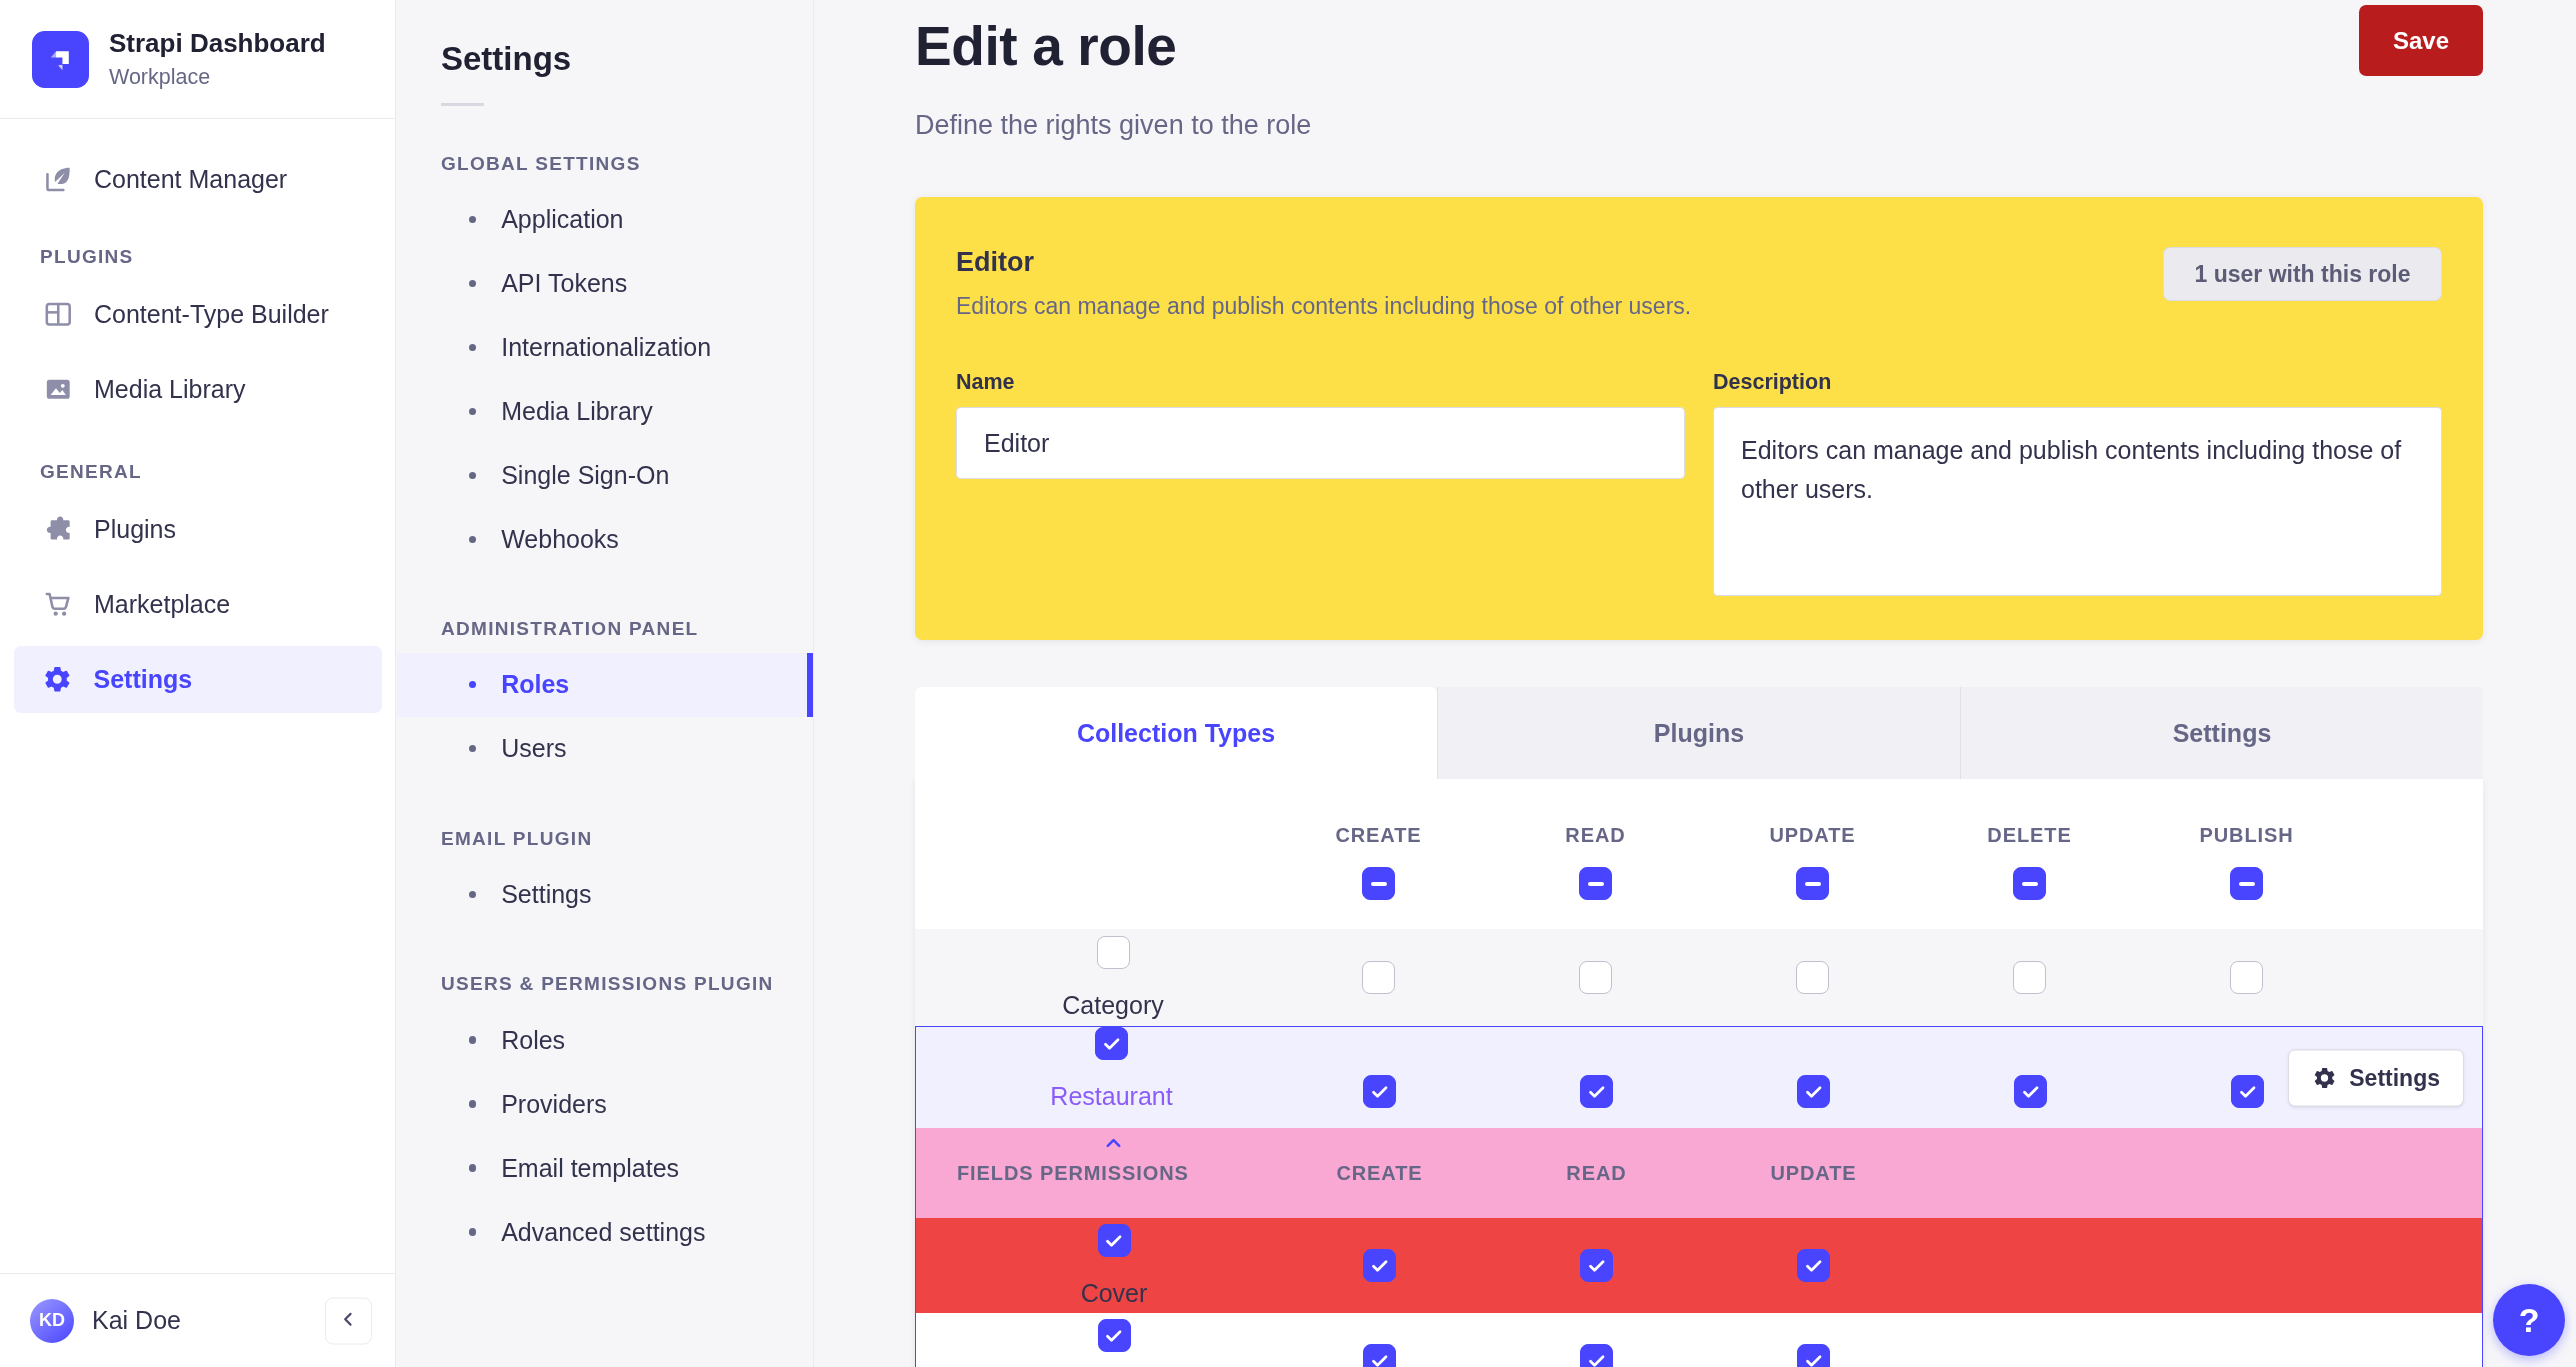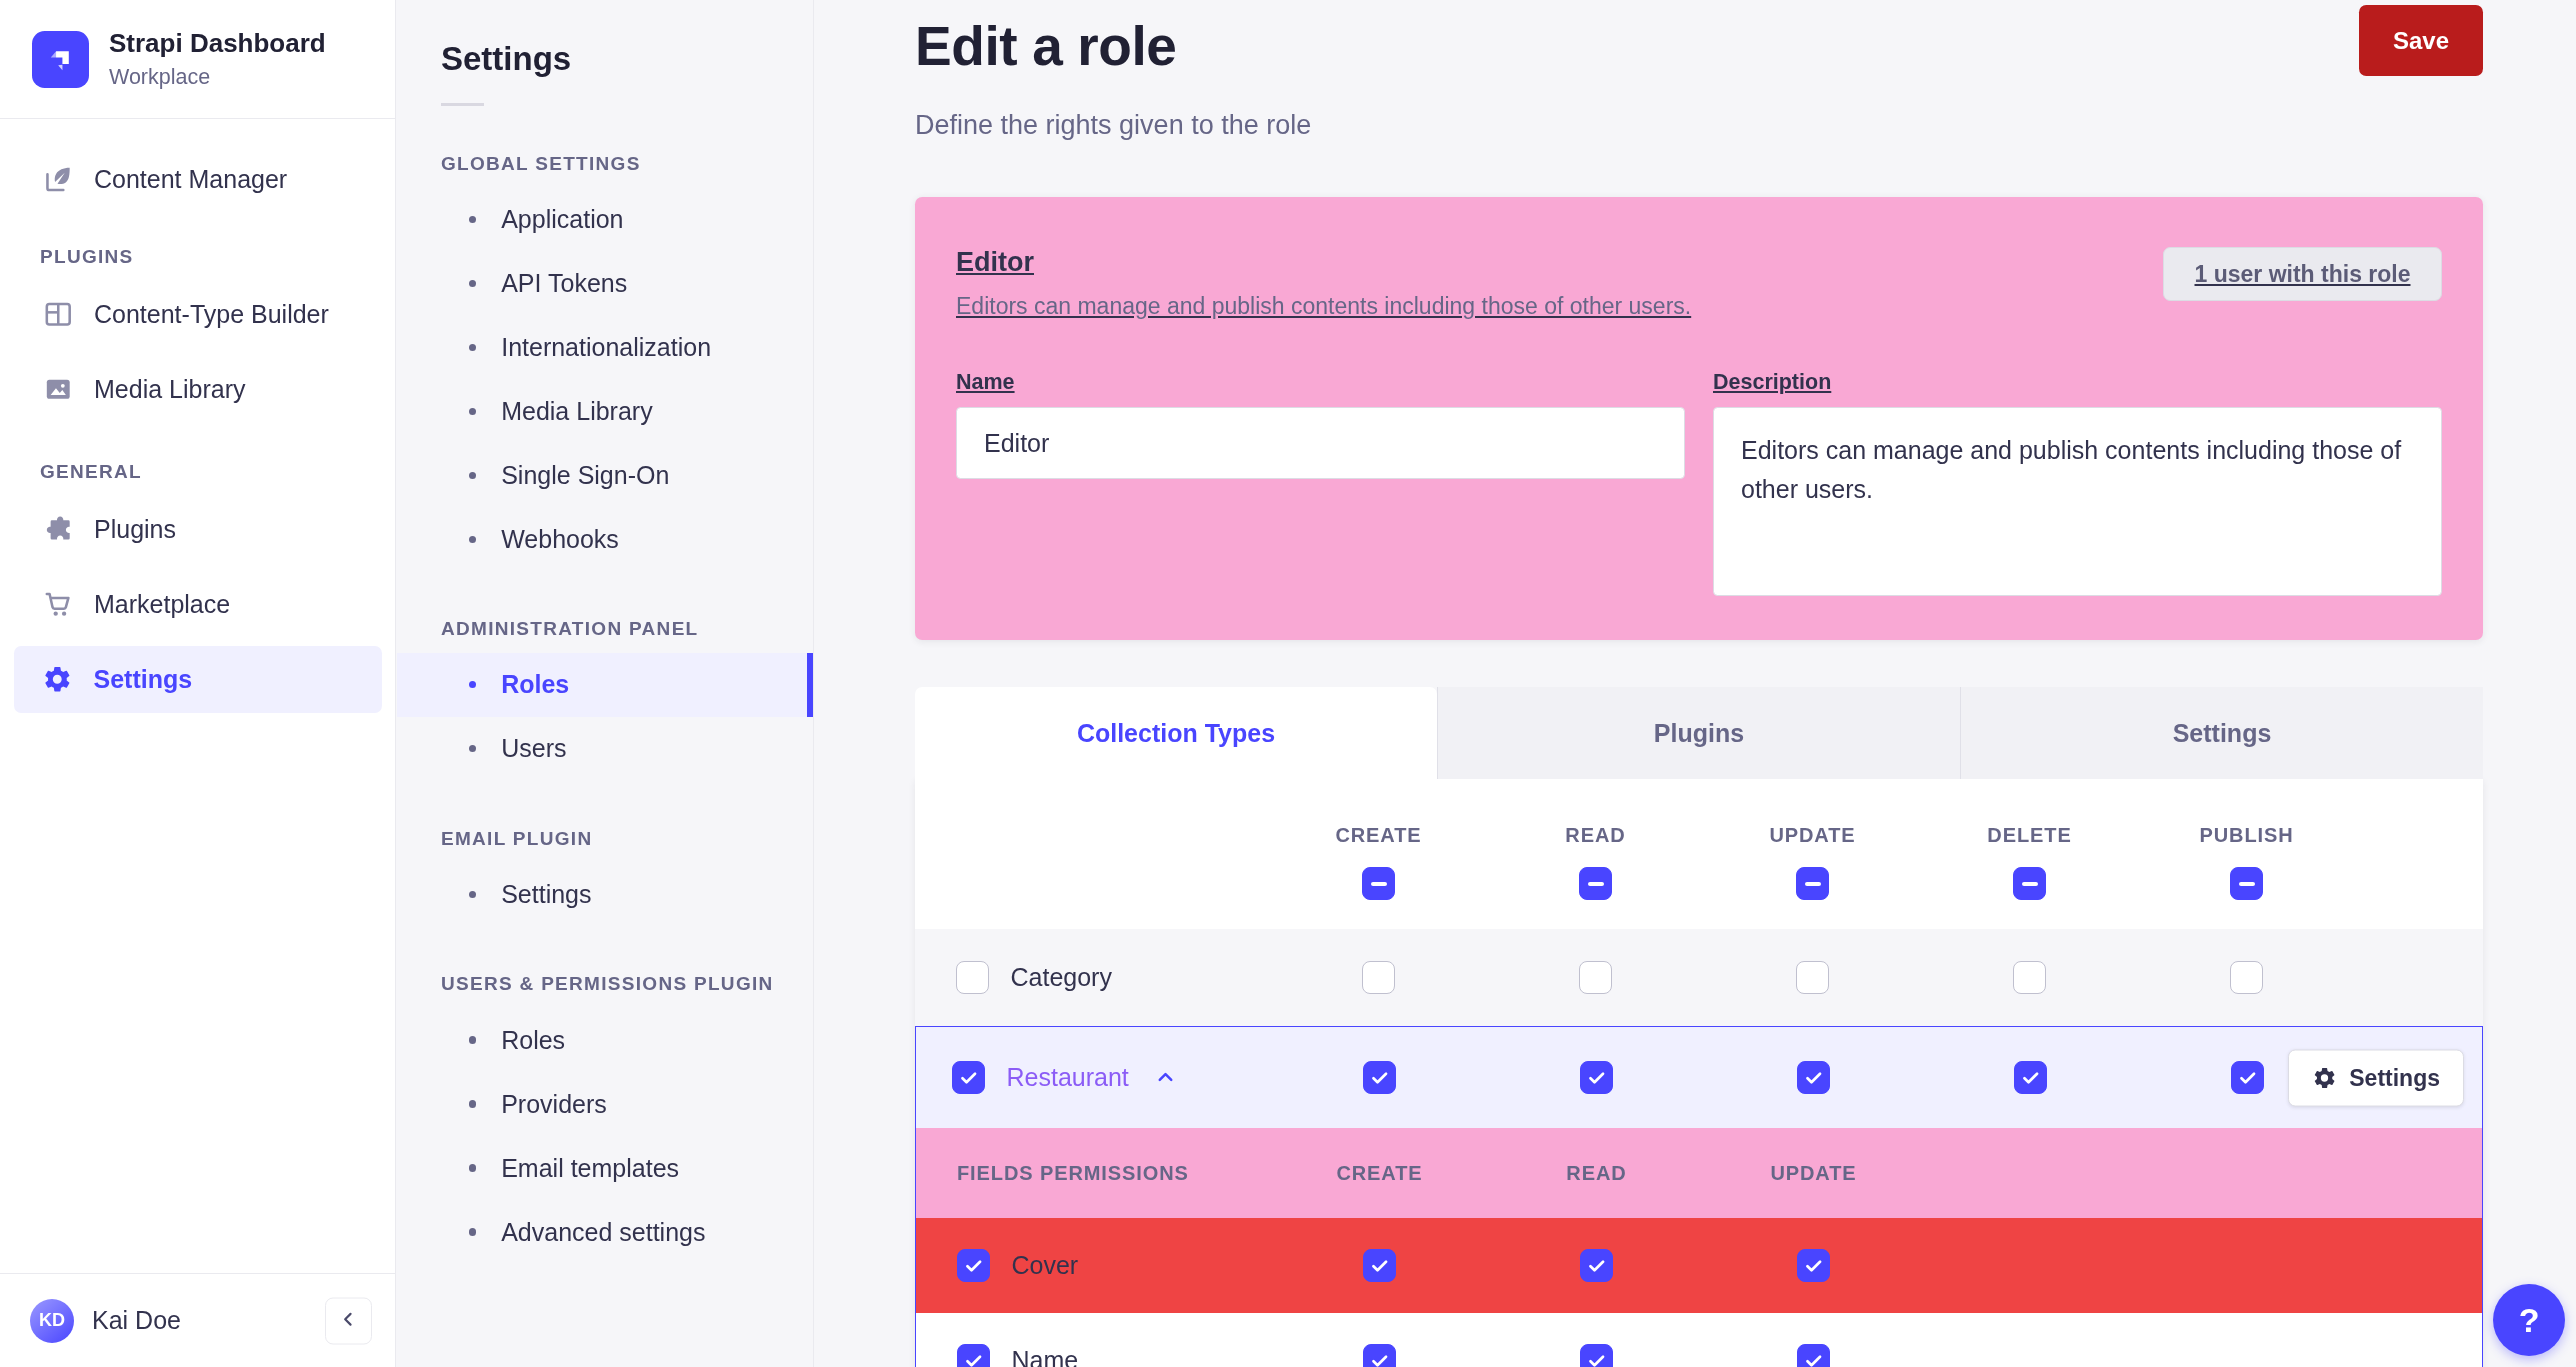--- a/index.html
+++ b/index.html
@@ -58,22 +58,22 @@
 
   
   .main { position:absolute; left:814px; top:0; right:0; height:100%; }
   .page-header { position:relative; padding:14.4px 93px 0 101px; }
   .page-title { font-size:55px; font-weight:700; color:#212134; letter-spacing:-0.4px; }
   .page-subtitle { margin-top:32px; font-size:27px; color:#666687; }
   .save-btn { position:absolute; right:93px; top:5.4px; height:71px; padding:0 34px;
     background:#b91c1c; color:#fff; border:none; border-radius:7.2px;
     font-size:24px; font-weight:700; cursor:pointer; font-family:inherit; }
 
-  .role-card { margin:56px 93px 0 101px; background:#f9a8d4; border-radius:7.2px;
-    box-shadow:0 1.8px 7.2px rgba(33,33,52,0.08); padding:50px 41px 41px 41px;text-decoration:underline; }
+  .role-card { margin:56px 93px 0 101px; background:#fde047; border-radius:7.2px;
+    box-shadow:0 1.8px 7.2px rgba(33,33,52,0.08); padding:50px 41px 41px 41px; }
   .role-card-top { display:flex; justify-content:space-between; align-items:flex-start; }
   .role-name { font-size:27px; font-weight:700; color:#32324d; }
   .role-desc { margin-top:14.4px; font-size:23px; color:#666687; }
   .users-role-btn { background:#eaeaef; border:0.9px solid #dcdce4; border-radius:7.2px;
     height:54px; padding:0 30.5px; font-size:23px; font-weight:600; color:#5c5c77;
     cursor:pointer; font-family:inherit; }
   .role-fields { display:flex; gap:28px; margin-top:50px; }
   .field-col { flex:1; }
   .field-label { font-size:21.5px; font-weight:700; color:#32324d; margin-bottom:12.6px; }
   .text-input { width:100%; height:72px; border:0.9px solid #dcdce4; border-radius:4.5px;
@@ -93,21 +93,21 @@
   .perm-card { background:#fff; box-shadow:0 1.8px 7.2px rgba(33,33,52,0.08); }
 
   .pgrid { display:grid; grid-template-columns:355px repeat(5,217px) 1fr; }
   .perm-head { height:150px; }
   .pcol { display:flex; flex-direction:column; align-items:center; padding-top:45px; gap:20px; }
   .col-label { font-size:20px; font-weight:700; letter-spacing:0.9px; color:#666687; }
 
   .prow { height:97px; align-items:center; }
   .prow.grey { background:#f6f6f9; }
   .row-label-cell { display:flex; align-items:center; padding-left:41px; gap:21.5px;
-    font-size:25px; color:#32324d; }
+    font-size:25px; color:#32324d;flex-direction:column; }
   .ccell { display:flex; align-items:center; justify-content:center; }
 
   .expanded-group { border:1.8px solid #4945ff; }
   .prow.restaurant { position:relative; height:101px; background:#f0f0ff; }
   .prow.restaurant .row-label-cell { color:#8b5cf6; font-weight:400;padding-left:36px; }
   .chev-up { color:#4945ff; margin-left:3.6px; display:flex; }
   .row-settings-btn { position:absolute; right:18px; top:50%; transform:translateY(-50%);
     display:flex; align-items:center; gap:12.6px; background:#fff; border:0.9px solid #dcdce4;
     border-radius:7.2px; height:57px; padding:0 23px; font-size:23px; font-weight:600;
     color:#32324d; cursor:pointer; font-family:inherit; box-shadow:0 0.9px 3.6px rgba(33,33,52,0.1); }

